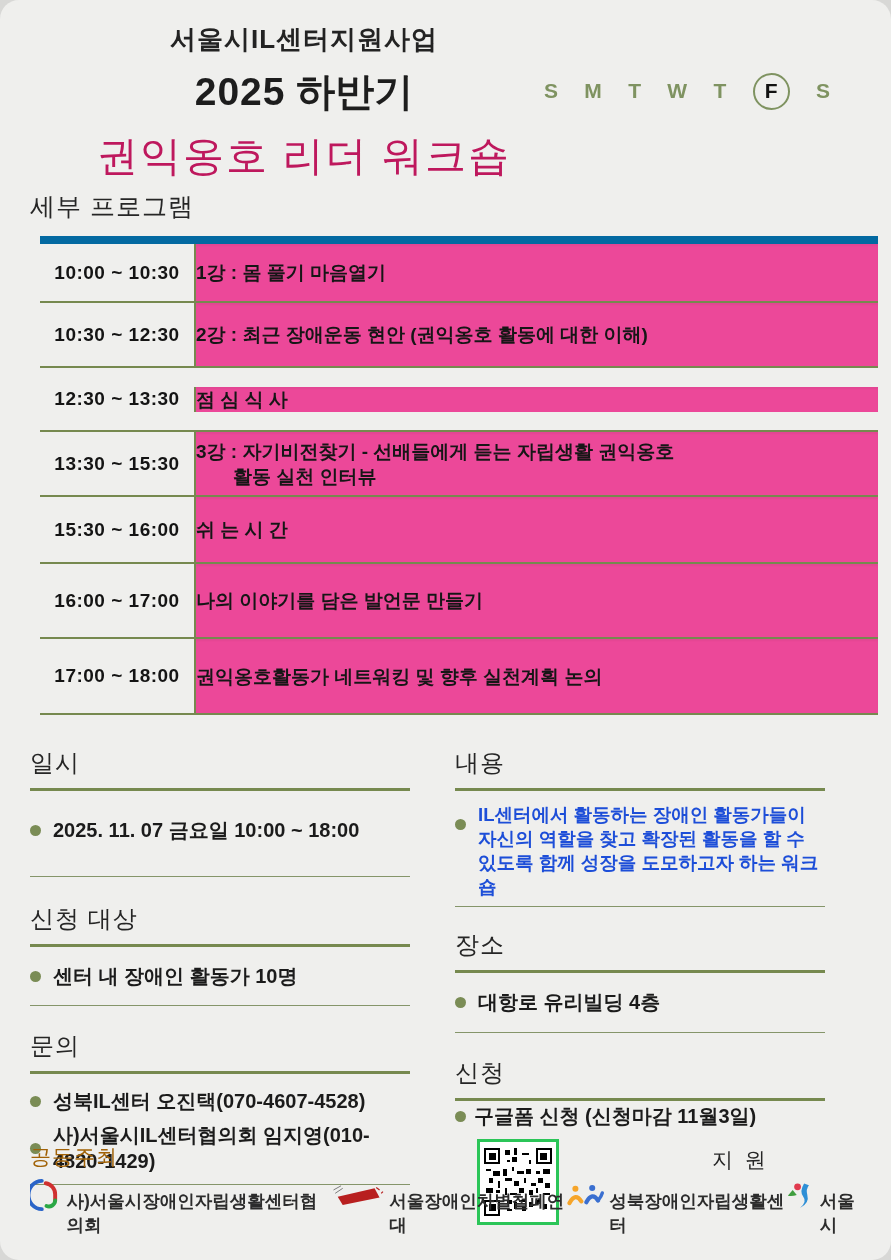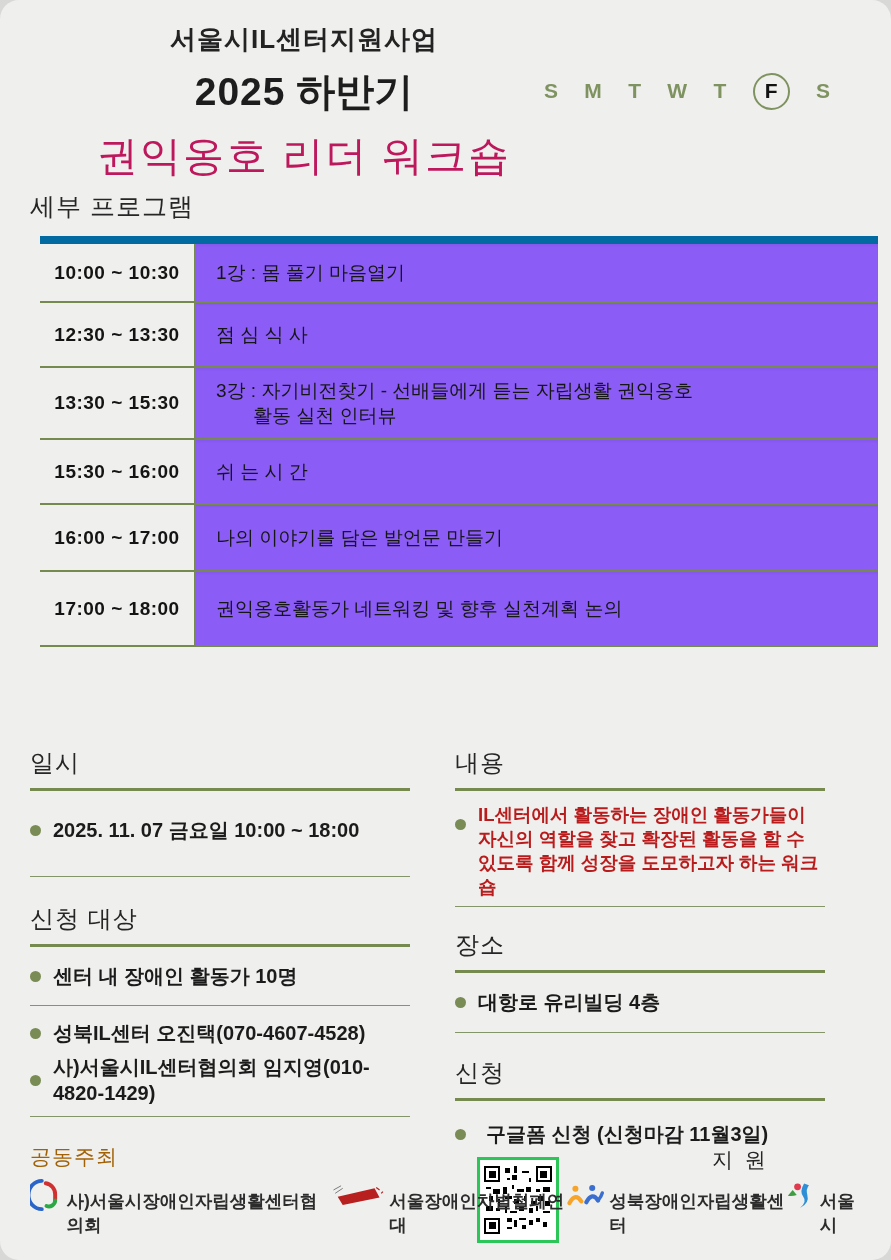--- a/index.html
+++ b/index.html
@@ -26,74 +26,74 @@
     width:37px; height:37px; border:2.5px solid #7f9361; border-radius:50%;
     display:flex; align-items:center; justify-content:center; color:#121212;
   }
 
   
   .schedule-heading { position:absolute; top:190px; left:30px; font-size:25px; font-weight:500; color:#262626; letter-spacing:1px; }
   .schedule-table { position:absolute; top:236px; left:40px; width:838px; border-top:8px solid #0369a1; }
   .s-row { display:flex; border-bottom:2px solid #76894f; }
   .s-row:nth-child(1){ height:59px; }
   .s-row:nth-child(2){ height:65px; }
-  .s-row:nth-child(3){ height:72px; }
+  .s-row:nth-child(3){ height:64px;align-items:center; }
   .s-row:nth-child(4){ height:65px; }
   .s-row:nth-child(5){ height:67px; }
   .s-row:nth-child(6){ height:75px; }
   .s-row:nth-child(7){ height:76px; }
   .s-time {
     width:154px; flex-shrink:0; display:flex; align-items:center; justify-content:center;
     font-size:19px; font-weight:700; color:#141414; letter-spacing:0.5px;
   }
   .s-content {
-    flex:1; border-left:2px solid #76894f; background:#8b5cf6;
+    flex:1; border-left:2px solid #76894f; background:#ec4899;
     display:flex; flex-direction:column; justify-content:center;
-    padding-left:20px; padding-right:10px; font-size:19px; font-weight:400; color:#161616;
+    padding-right:10px; font-size:19px; font-weight:700; color:#161616;
     line-height:25px; box-shadow: inset 0 2px 2px rgba(0,0,0,0.04);
   }
   .s-content .line2 { padding-left:37px; }
 
   
   .info-col { position:absolute; top:737px; }
   .info-left { left:30px; width:380px; }
   .info-right { left:455px; width:370px; }
   .info-heading {
     padding-top:10px; padding-bottom:9px; font-size:24px; font-weight:500; color:#262626;
     border-bottom:3px solid #76894f; letter-spacing:1px;
   }
   .bullet-item {
     display:flex; align-items:center; gap:12px;
     font-size:20px; font-weight:600; color:#1b1b1b; line-height:26px;
   }
   .bullet-item.top-align { align-items:flex-start; }
   .bullet-item.top-align .dot { margin-top:16px; }
   .dot { width:11px; height:11px; border-radius:50%; background:#7a8c55; flex-shrink:0; }
   .thin-line { border-bottom:1.5px solid #85956a; }
-  .para { font-size:18.5px; font-weight:600; line-height:24px; color:#b91c1c; }
+  .para { font-size:18.5px; font-weight:600; line-height:24px; color:#1d4ed8; }
 
   
   .li-datetime { margin-top:26px; }
   .left .thin-1 { margin-top:33px; }
   .h-target { margin-top:16px; }
   .li-target { margin-top:16px; }
   .left .thin-2 { margin-top:16px; }
   .h-inquiry { margin-top:14px; }
   .li-inquiry1 { margin-top:14px; }
   .li-inquiry2 { margin-top:8px; }
   .left .thin-3 { margin-top:10px; }
 
   
   .li-content { margin-top:12px; }
   .right .thin-1 { margin-top:7px; }
   .h-place { margin-top:12px; }
   .li-place { margin-top:16px; }
   .right .thin-2 { margin-top:17px; }
   .h-apply { margin-top:14px; }
-  .li-apply { margin-top:20px; gap:20px;align-items:center; }
+  .li-apply { margin-top:2px; gap:8px;align-items:center; }
   .qr-box {
     margin:10px 0 0 22px; width:82px; height:86px;
     border:3px solid #2bc558; background:#fff; padding:4px;
   }
   .qr-box svg { width:100%; height:100%; }
 
   
   .cohost-label { position:absolute; top:1143px; left:30px; font-size:21px; font-weight:500; color:#a16207; letter-spacing:1px; }
   .support-label { position:absolute; top:1146px; left:712px; font-size:21px; font-weight:500; color:#262626; letter-spacing:3px; }
   .logos-row {
@@ -129,20 +129,26 @@
   <div class="schedule-heading">세부 프로그램</div>
 
   <div class="schedule-table">
     <div class="s-row">
       <div class="s-time">10:00 ~ 10:30</div>
       <div class="s-content">
           <span>1강 : 몸 풀기 마음열기</span>
         </div>
     </div>
     <div class="s-row">
+      <div class="s-time">10:30 ~ 12:30</div>
+      <div class="s-content">
+          <span>2강 : 최근 장애운동 현안 (권익옹호 활동에 대한 이해)</span>
+        </div>
+    </div>
+    <div class="s-row">
       <div class="s-time">12:30 ~ 13:30</div>
       <div class="s-content">
           <span>점 심 식 사</span>
         </div>
     </div>
     <div class="s-row">
       <div class="s-time">13:30 ~ 15:30</div>
       <div class="s-content">
         <span>3강 : 자기비전찾기 - 선배들에게 듣는 자립생활 권익옹호</span>
         <span class="line2">활동 실천 인터뷰</span>
@@ -176,20 +182,21 @@
     </div>
     <div class="thin-line thin-1"></div>
 
     <div class="info-heading h-target">신청 대상</div>
     <div class="bullet-item li-target">
       <span class="dot"></span>
       <span>센터 내 장애인 활동가 10명</span>
     </div>
     <div class="thin-line thin-2"></div>
 
+    <div class="info-heading h-inquiry">문의</div>
     <div class="bullet-item li-inquiry1">
       <span class="dot"></span>
       <span>성북IL센터 오진택(070-4607-4528)</span>
     </div>
     <div class="bullet-item li-inquiry2">
       <span class="dot"></span>
       <span>사)서울시IL센터협의회 임지영(010-4820-1429)</span>
     </div>
     <div class="thin-line thin-3"></div>
   </div>

